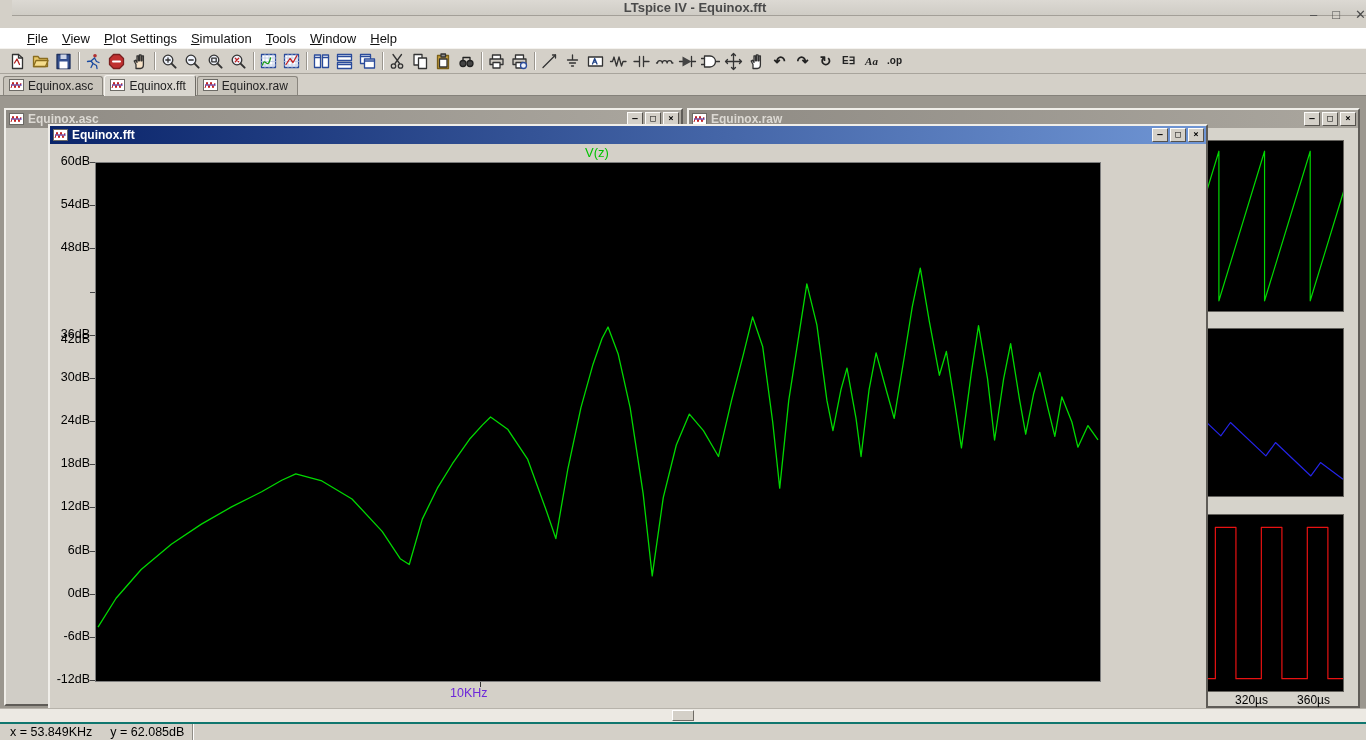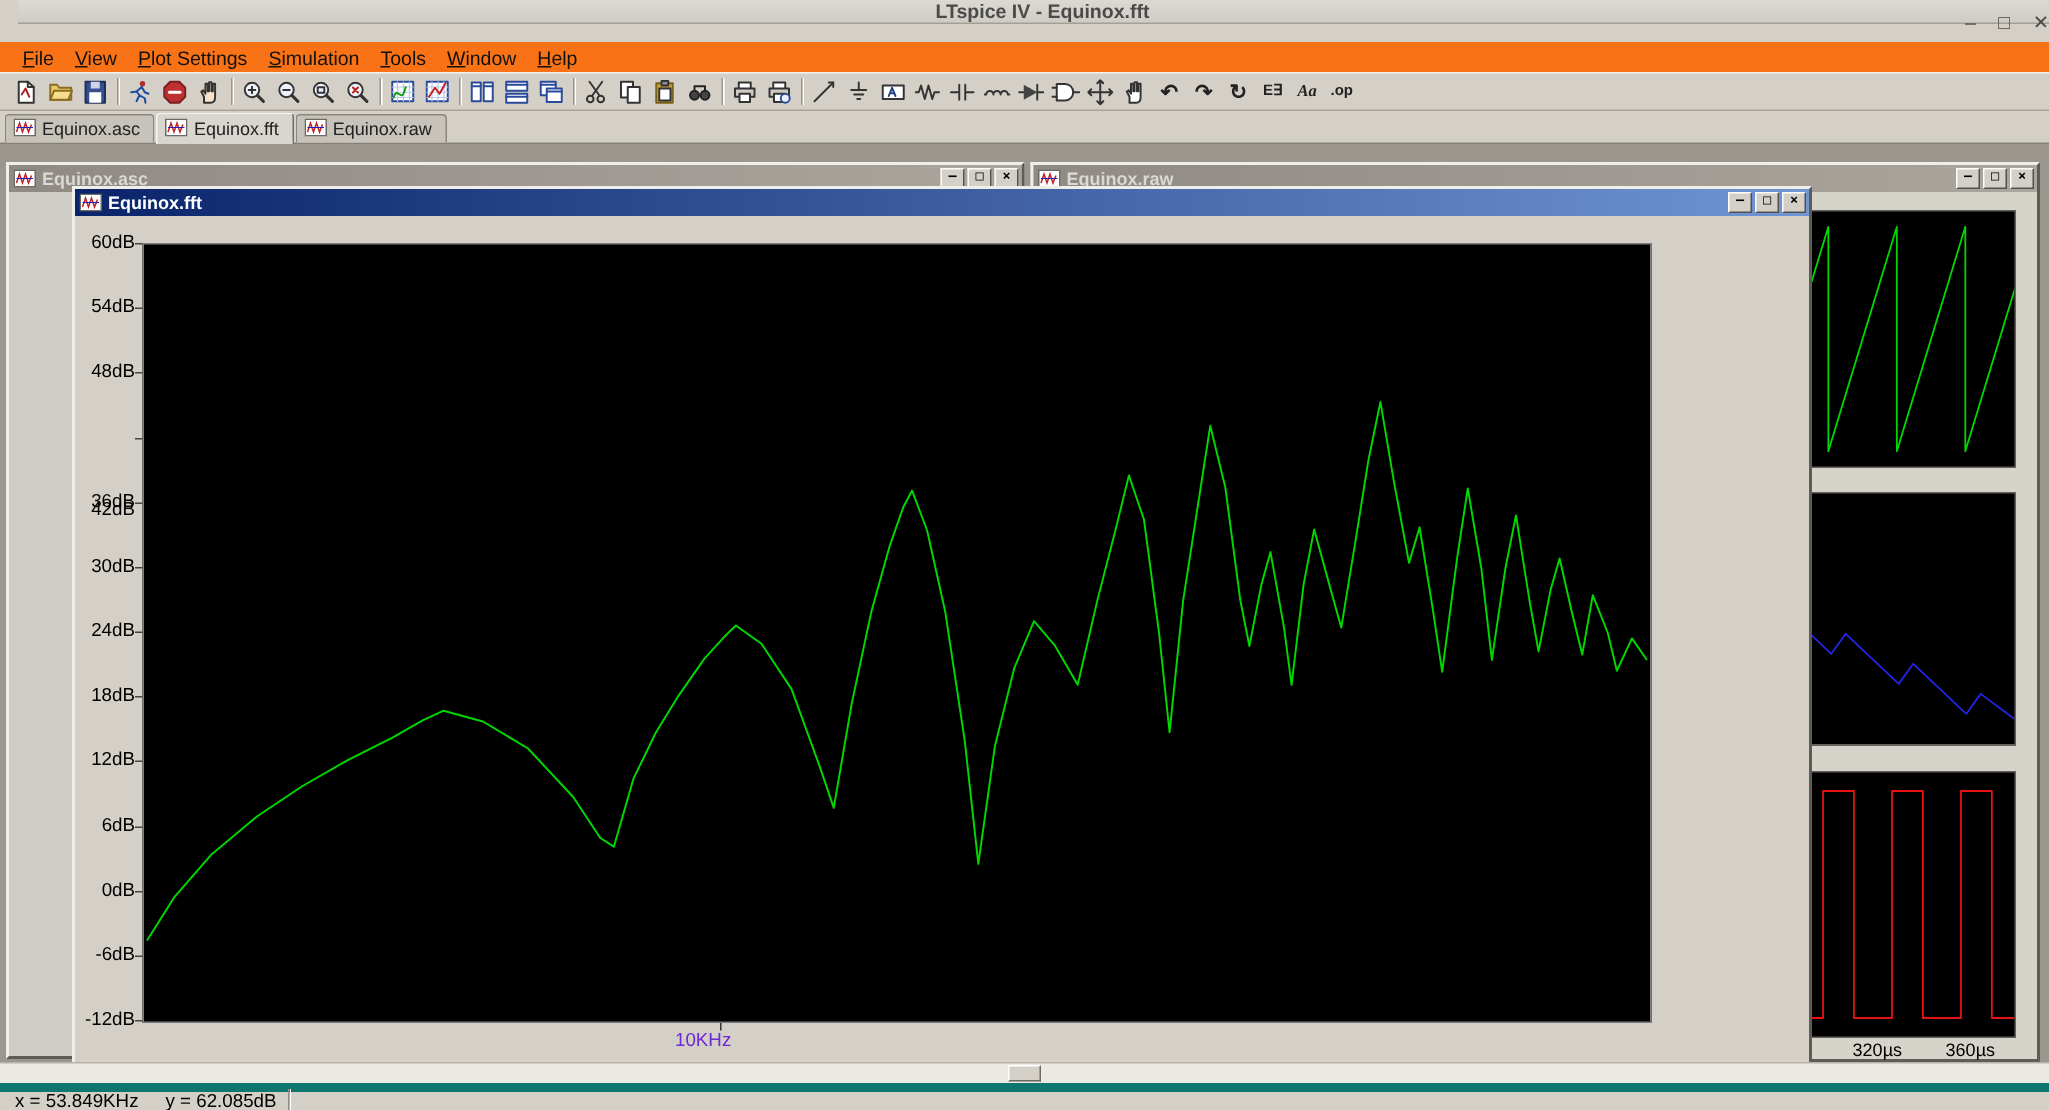--- a/index.html
+++ b/index.html
@@ -6,21 +6,21 @@
   html,body{width:1366px;height:740px}
   body{position:relative;overflow:hidden;background:#d4d0c8;font-family:"Liberation Sans",sans-serif;-webkit-font-smoothing:antialiased}
 
   
   .titlebar{position:absolute;left:12px;top:0;width:100%;height:16px;background:linear-gradient(#dcd9d3,#cfccc5);border-bottom:1px solid #a39f98;display:flex;align-items:center;justify-content:center}
   .titlebar .title{font-size:13px;font-weight:bold;color:#4a4a4a}
   .tb-controls{position:absolute;right:12px;top:0;height:28px;display:flex;align-items:center;gap:15px}
   .tb-controls span{font-size:13px;color:#4a4a4a;line-height:1;cursor:default}
 
   
-  .menubar{position:absolute;top:28px;left:0;width:100%;height:20px;display:flex;align-items:center;padding-left:8px;font-size:13px;color:#111;background:#f97316}
+  .menubar{position:absolute;top:28px;left:0;width:100%;height:20px;display:flex;align-items:center;padding-left:20px;font-size:13px;color:#111;background:#ffffff}
   .menu-item{padding:2px 7px;cursor:default}
 
   
   .toolbar{position:absolute;top:48px;left:0;width:100%;height:26px;background:#d4d0c8;border-top:1px solid #f4f2ee;border-bottom:1px solid #a8a49c;display:flex;align-items:center;padding-left:6px}
   .tbtn{width:23px;height:22px;display:flex;align-items:center;justify-content:center;cursor:default}
   .tbtn svg{display:block}
   .tbtn .glyph{font-size:14px;color:#222;font-weight:bold;line-height:1}
   .tbtn[data-name="mirror-button"] .glyph{font-size:10px}
   .tbtn[data-name="text-button"] .glyph{font-size:11px;font-style:italic;font-family:"Liberation Serif",serif}
   .tbtn[data-name="spice-directive-button"] .glyph{font-size:10px;}
@@ -62,21 +62,21 @@
   .ylab{position:absolute;right:2px;font-size:12.5px;color:#000;white-space:nowrap}
   .ytick{position:absolute;left:40px;width:5px;height:1px;background:#444}
   .plot{position:absolute;left:45px;top:36px;width:1006px;height:520px;background:#000;border:1px solid #7d7d7d;overflow:hidden}
   .plot svg{display:block;width:100%;height:100%}
   .xtick{position:absolute;left:430px;top:556px;width:1px;height:5px;background:#333}
   .xlabel{position:absolute;left:400px;top:560px;width:62px;text-align:left;font-size:12.5px;color:#6d28d9}
 
   
   .hscroll{position:absolute;left:0;top:708px;width:100%;height:14px;background:#ece9e3;border-top:1px solid #b7b3ab}
   .hthumb{position:absolute;left:672px;top:1px;width:22px;height:11px;background:#d4d0c8;border:1px solid;border-color:#fff #6e6b65 #6e6b65 #fff}
-  .statusbar{position:absolute;left:0;top:722px;width:100%;height:18px;background:#d4d0c8;border-top:6px solid #0f766e;display:flex;align-items:center;padding-left:2px;font-size:12.5px;color:#000}
+  .statusbar{position:absolute;left:0;top:722px;width:100%;height:18px;background:#d4d0c8;border-top:2px solid #0f766e;display:flex;align-items:center;padding-left:2px;font-size:12.5px;color:#000}
   .status-panel{display:flex;gap:18px;padding:0 8px;height:16px;align-items:center;border-right:1px solid #908d86;box-shadow:1px 0 0 #fff;min-width:180px}
 </style>
 <title>LTspice IV - Equinox.fft</title></head>
 <body>
 
 <div class="titlebar" data-name="app-titlebar">
   <div class="title" data-name="app-title">LTspice IV - Equinox.fft</div>
   <div class="tb-controls" data-name="app-window-controls">
     <span data-name="app-minimize-button">–</span>
     <span data-name="app-maximize-button">□</span>
@@ -480,20 +480,21 @@
             <line x1="2" y1="6" x2="13" y2="6" stroke="#2020c0" stroke-width="0.8"></line>
           </svg>
         </span>
       <span data-name="fft-window-title">Equinox.fft</span>
       <span class="wbtns" data-name="fft-window-controls">
         <span class="wbtn" data-name="fft-minimize-button">–</span>
         <span class="wbtn" data-name="fft-maximize-button">□</span>
         <span class="wbtn" data-name="fft-close-button">×</span>
       </span>
     </div>
+    <div class="trace-label" data-name="trace-label-vz">V(z)</div>
     <div class="ylabels" id="ylabels" data-name="y-axis-labels">
         <div class="ylab" data-name="y-axis-tick-label" style="top: -8px;">60dB</div>
         <div class="ylab" data-name="y-axis-tick-label" style="top: 35.1667px;">54dB</div>
         <div class="ylab" data-name="y-axis-tick-label" style="top: 78.3333px;">48dB</div>
         <div class="ylab" data-name="y-axis-tick-label" style="top: 121.5px; margin-top: 48px;">42dB</div>
         <div class="ylab" data-name="y-axis-tick-label" style="top: 164.667px;">36dB</div>
         <div class="ylab" data-name="y-axis-tick-label" style="top: 207.833px;">30dB</div>
         <div class="ylab" data-name="y-axis-tick-label" style="top: 251px;">24dB</div>
         <div class="ylab" data-name="y-axis-tick-label" style="top: 294.167px;">18dB</div>
         <div class="ylab" data-name="y-axis-tick-label" style="top: 337.333px;">12dB</div>

